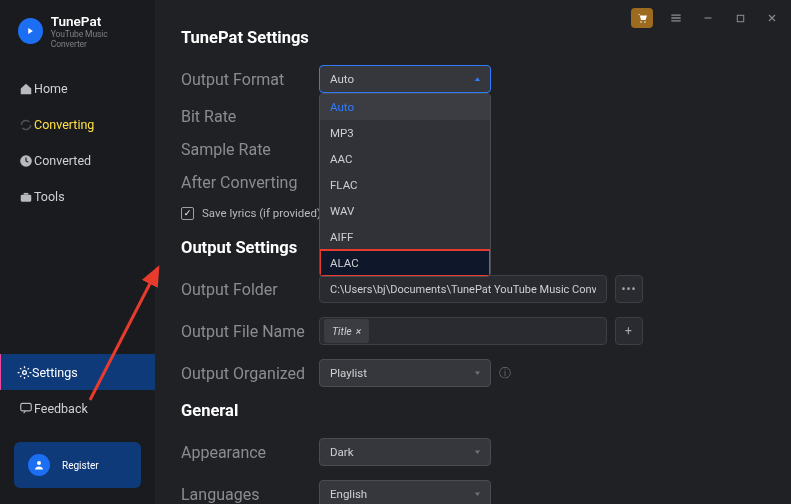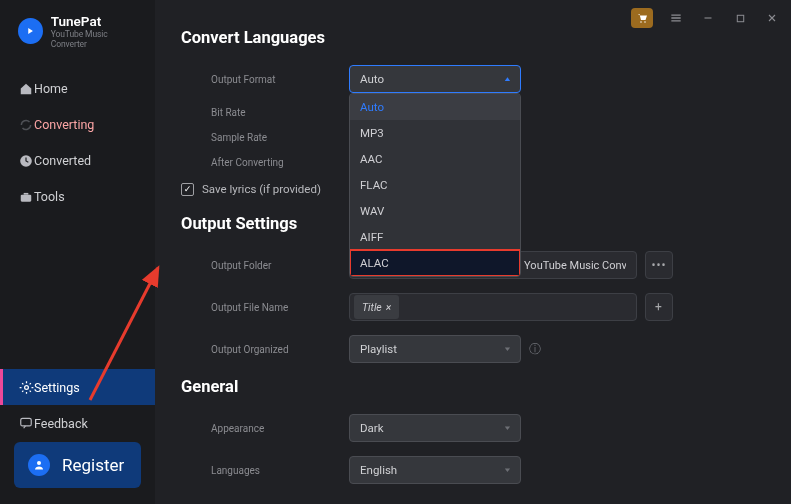--- a/index.html
+++ b/index.html
@@ -8,39 +8,39 @@
 
   
   .sidebar { width: 155px; background: #1a1b1e; display: flex; flex-direction: column; }
   .brand { display: flex; align-items: center; gap: 8px; padding: 14px 14px 16px 18px; }
   .brand-icon { width: 26px; height: 26px; border-radius: 50%; background: #1c6ef3; display: flex; align-items: center; justify-content: center; color: #fff; }
   .brand-text .title { color: #fff; font-weight: 600; font-size: 13.5px; line-height: 1.1; }
   .brand-text .sub { font-size: 8.5px; color: #7d7f85; letter-spacing: -0.1px; }
 
   .nav { flex: 1; display: flex; flex-direction: column; padding-top: 6px; }
   .nav-item { display: flex; align-items: center; gap: 0; padding: 10px 18px; font-size: 12.5px; color: #d0d1d4; cursor: pointer; }
-  .nav-item.dim { color: #fca5a5; }
+  .nav-item.dim { color: #fde047; }
   .nav-item .icon { width: 16px; height: 16px; display: flex; align-items: center; justify-content: center; }
-  .nav-item.active { background: #0f3a7a; color: #fff; border-left: 3px solid #ec4899; padding-left: 15px; }
+  .nav-item.active { background: #0f3a7a; color: #fff; border-left: 1px solid #ec4899; padding-left: 15px; }
   .nav-spacer { flex: 1; }
 
-  .register-btn { margin: 1px 14px 16px; background: #0f3a7a; border-radius: 6px; display: flex; align-items: center; gap: 12px; padding: 12px 14px; color: #fff; font-size: 17px; cursor: pointer; }
+  .register-btn { margin: 16px 14px 16px; background: #0f3a7a; border-radius: 6px; display: flex; align-items: center; gap: 12px; padding: 12px 14px; color: #fff; font-size: 10px; cursor: pointer; }
   .register-btn .avatar { width: 22px; height: 22px; border-radius: 50%; background: #1c6ef3; display:flex; align-items:center; justify-content:center; }
 
   
   .topbar { position: absolute; top: 8px; right: 10px; display: flex; gap: 14px; align-items: center; }
   .topbar .tbicon { width: 18px; height: 18px; display:flex; align-items:center; justify-content:center; color:#7d7f85; cursor:pointer; }
   .cart { width: 22px; height: 20px; border-radius: 4px; background: #9c6b1f; display:flex;align-items:center;justify-content:center; color:#fff; }
 
   
   .main { flex: 1; padding: 20px 24px 0 26px; overflow-y: auto; position: relative; }
   .section-title { color: #fff; font-weight: 700; font-size: 16.5px; margin: 8px 0 18px; }
 
   .row { display: flex; align-items: center; margin-bottom: 14px; position: relative; }
-  .row-label { width: 138px; font-size: 10px; color: #8b8c91; margin-left: 30px; }
+  .row-label { width: 138px; font-size: 16px; color: #8b8c91; }
 
   .select { width: 172px; height: 28px; background: #35373c; border: 1px solid #4a4c52; border-radius: 4px; display: flex; align-items: center; justify-content: space-between; padding: 0 8px 0 10px; font-size: 11.5px; color: #d0d1d4; cursor: pointer; }
   .select.active { border-color: #2f7cff; }
   .select .chev { color: #2f7cff; font-size: 9px; transform: scaleY(0.7); }
   .select.gray .chev { color: #6d6f75; }
 
   .checkbox-row { display:flex; align-items:center; gap:8px; font-size:11.5px; color:#b8b9bd; margin-bottom: 18px;}
   .checkbox { width:13px; height:13px; border:1.5px solid #9fa0a4; border-radius:2px; display:flex; align-items:center; justify-content:center; color:#fff; font-size:9px; }
 
   
@@ -139,21 +139,21 @@
               <circle cx="12" cy="8" r="4"></circle>
               <path d="M4 21c0-4 4-6 8-6s8 2 8 6"></path>
             </svg>
           </span>
         <span>Register</span>
       </div>
     </div>
   </div>
 
   <div class="main">
-    <div class="section-title">Convert Languages</div>
+    <div class="section-title">TunePat Settings</div>
 
     <div class="row">
       <div class="row-label">Output Format</div>
       <div style="position:relative">
         <div class="select active">
           <span>Auto</span>
           <span class="chev">▲</span>
         </div>
         <div class="dropdown">
           <div class="opt selected">Auto</div>

